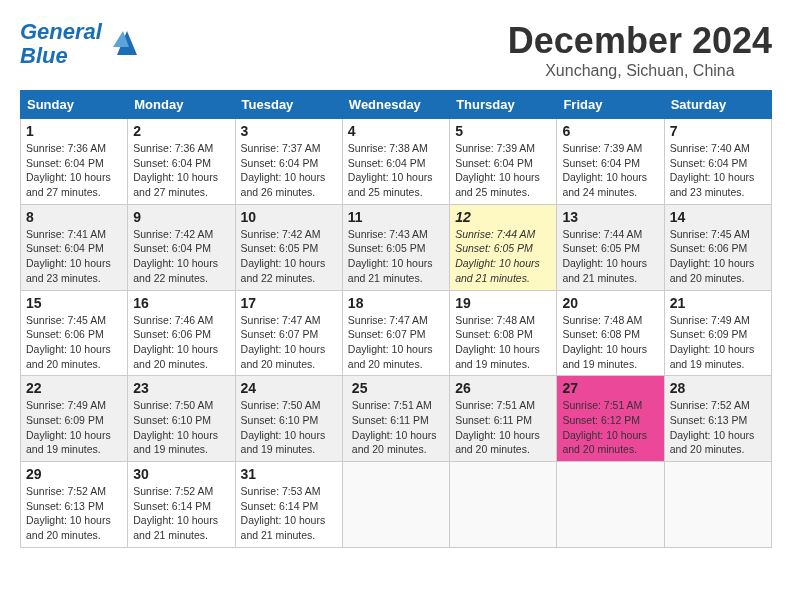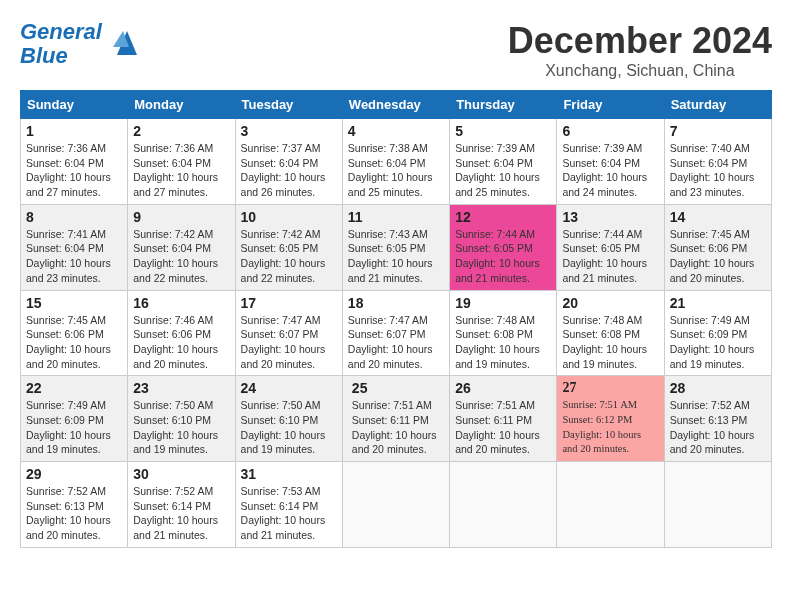--- a/index.html
+++ b/index.html
@@ -197,21 +197,21 @@
 Daylight: 10 hours
 and 22 minutes.</div>
         </td>
         <td style="background: rgb(240, 240, 240);">
           <span class="day-number">11</span>
           <div class="day-info" style="white-space: pre-line;">Sunrise: 7:43 AM
 Sunset: 6:05 PM
 Daylight: 10 hours
 and 21 minutes.</div>
         </td>
-        <td style="background: #ec4899;">
+        <td style="background: #fef9c3; font-style: italic;">
           <span class="day-number">12</span>
           <div class="day-info" style="white-space: pre-line;">Sunrise: 7:44 AM
 Sunset: 6:05 PM
 Daylight: 10 hours
 and 21 minutes.</div>
         </td>
         <td style="background: rgb(240, 240, 240);">
           <span class="day-number">13</span>
           <div class="day-info" style="white-space: pre-line;">Sunrise: 7:44 AM
 Sunset: 6:05 PM
@@ -306,21 +306,21 @@
 Daylight: 10 hours
 and 20 minutes.</div>
         </td>
         <td style="background: rgb(240, 240, 240);">
           <span class="day-number">26</span>
           <div class="day-info" style="white-space: pre-line;">Sunrise: 7:51 AM
 Sunset: 6:11 PM
 Daylight: 10 hours
 and 20 minutes.</div>
         </td>
-        <td style="background: #fca5a5; font-family: Liberation Serif, serif;">
+        <td style="background: #ec4899;">
           <span class="day-number">27</span>
           <div class="day-info" style="white-space: pre-line;">Sunrise: 7:51 AM
 Sunset: 6:12 PM
 Daylight: 10 hours
 and 20 minutes.</div>
         </td>
         <td style="background: rgb(240, 240, 240);">
           <span class="day-number">28</span>
           <div class="day-info" style="white-space: pre-line;">Sunrise: 7:52 AM
 Sunset: 6:13 PM

